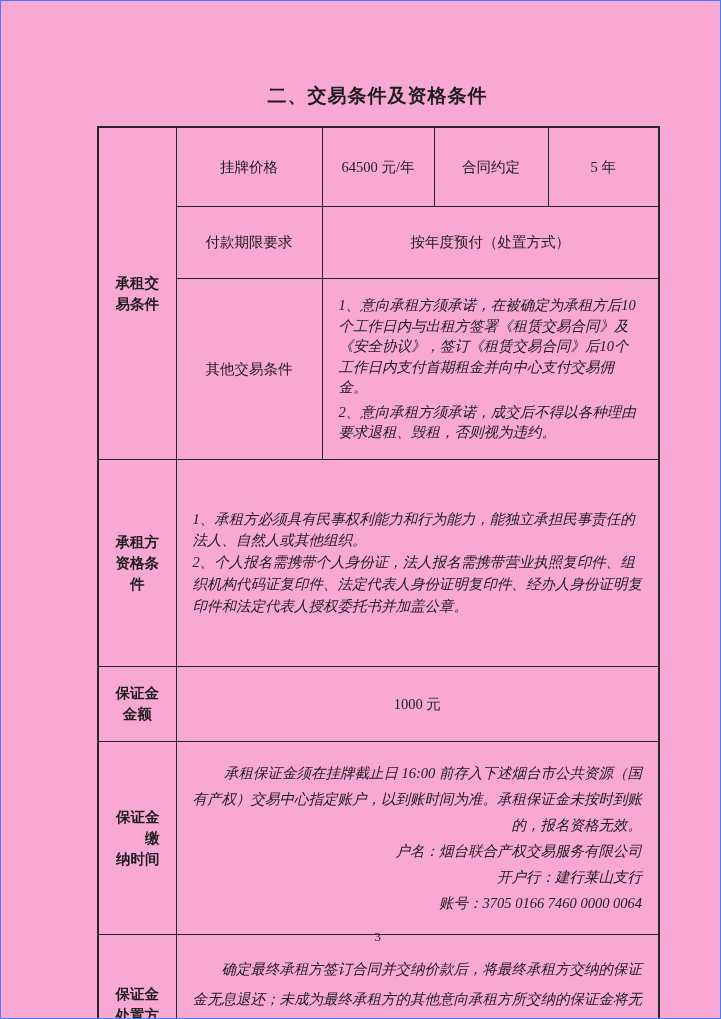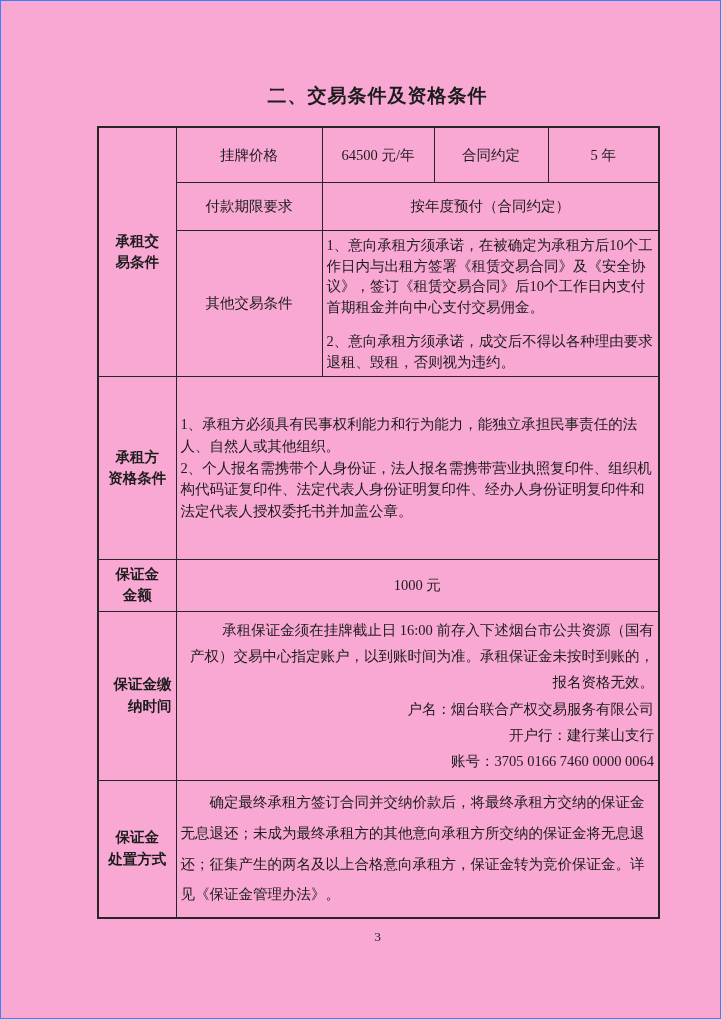--- a/index.html
+++ b/index.html
@@ -31,43 +31,43 @@
     top: 125px;
     width: 561px;
     border-collapse: collapse;
     table-layout: fixed;
     border: 2px solid #262626;
   }
   table.cond td {
     border: 1px solid #262626;
     font-size: 14.5px;
     vertical-align: middle;
-    padding: 4px;
+    padding: 16px;
   }
   td.hdr {
     font-weight: bold;
     text-align: center;
     white-space: pre-line;
     line-height: 1.45;
     font-family: Liberation Serif, serif;
     font-size: 14.5px;
   }
   td.center { text-align: center; }
   .r1 td { height: 46px; }
   .r2 td { height: 39px; }
   .r3 td { height: 131px; }
   .r4 td { height: 174px; }
   .r5 td { height: 41px; }
   .r6 td { height: 160px; text-align: right; }
   .r7 td { height: 128px; }
   td.text { vertical-align: top; }
-  td.text p { margin: 0; }
+  td.text p { margin: 0; font-style: italic; }
 
   td.other-text { padding: 5px 8px 0 10px; line-height: 1.42; }
-  td.other-text p + p { margin-top: 14px; }
+  td.other-text p + p { margin-top: 4px; }
 
   td.qual-text { padding: 17px 8px 0 10px; line-height: 1.5; }
 
   td.time-text { padding: 7px 8px 0 10px; line-height: 1.8; }
   td.time-text p.indent { text-indent: 2em; }
   td.time-text p.acct { margin-left: 4em; }
 
   td.disp-text { padding: 6px 8px 0 10px; line-height: 2.12; }
   td.disp-text p { text-indent: 2em; }
 
@@ -99,21 +99,21 @@
       <tr class="r1">
         <td class="hdr" rowspan="3">承租交
 易条件</td>
         <td class="center">挂牌价格</td>
         <td class="center">64500 元/年</td>
         <td class="center">合同约定</td>
         <td class="center">5 年</td>
       </tr>
       <tr class="r2">
         <td class="center">付款期限要求</td>
-        <td class="center" colspan="3">按年度预付（合同约定）</td>
+        <td class="center" colspan="3">按年度预付（处置方式）</td>
       </tr>
       <tr class="r3">
         <td class="center">其他交易条件</td>
         <td class="text other-text" colspan="3">
           <p>1、意向承租方须承诺，在被确定为承租方后10个工作日内与出租方签署《租赁交易合同》及《安全协议》，签订《租赁交易合同》后10个工作日内支付首期租金并向中心支付交易佣金。</p>
           <p>2、意向承租方须承诺，成交后不得以各种理由要求退租、毁租，否则视为违约。</p>
         </td>
       </tr>
       <tr class="r4">
         <td class="hdr">承租方

